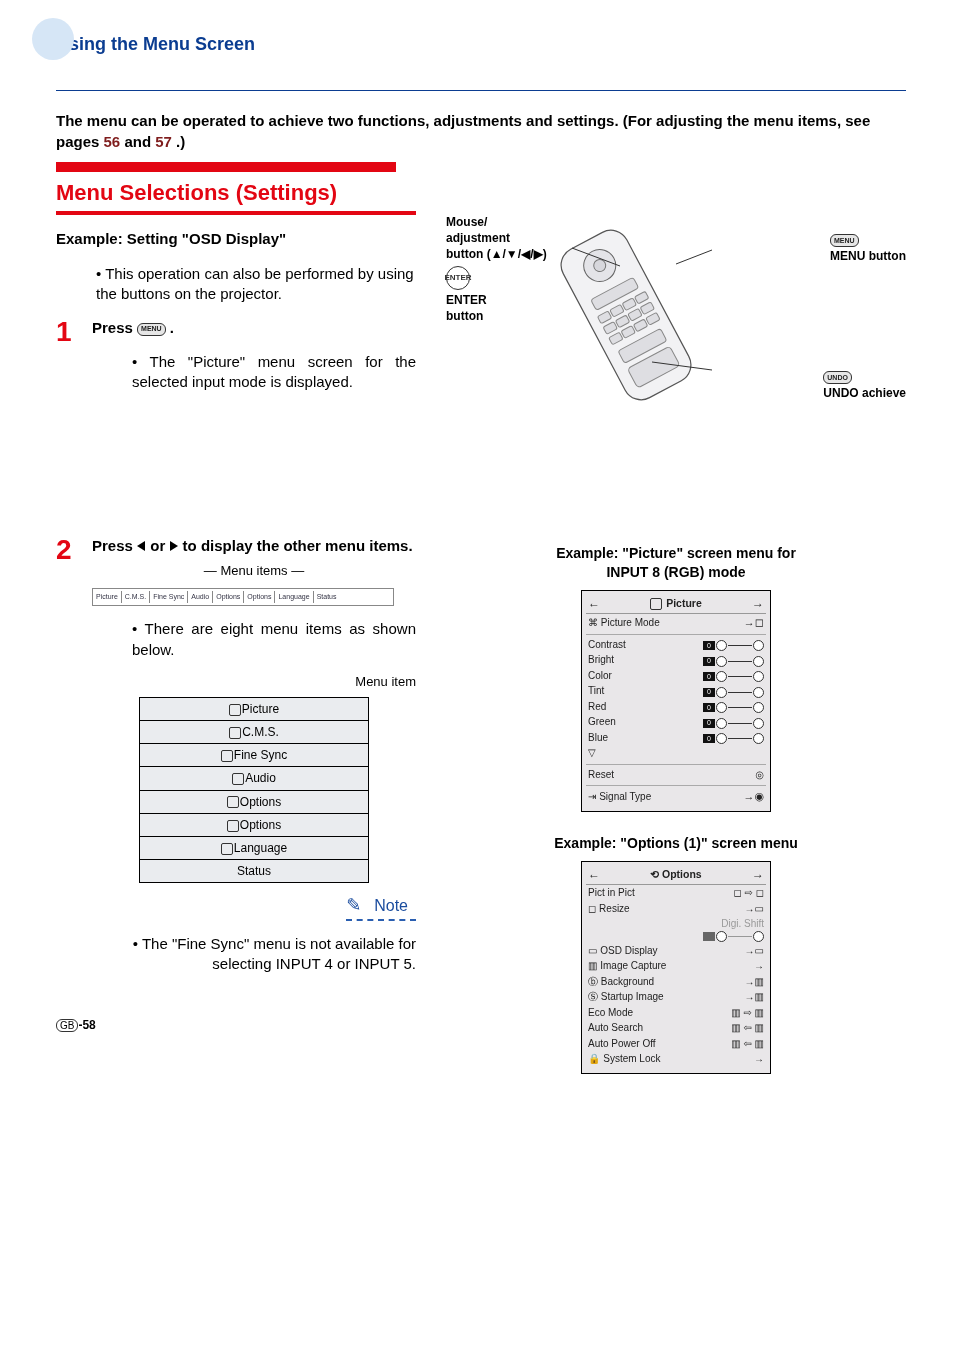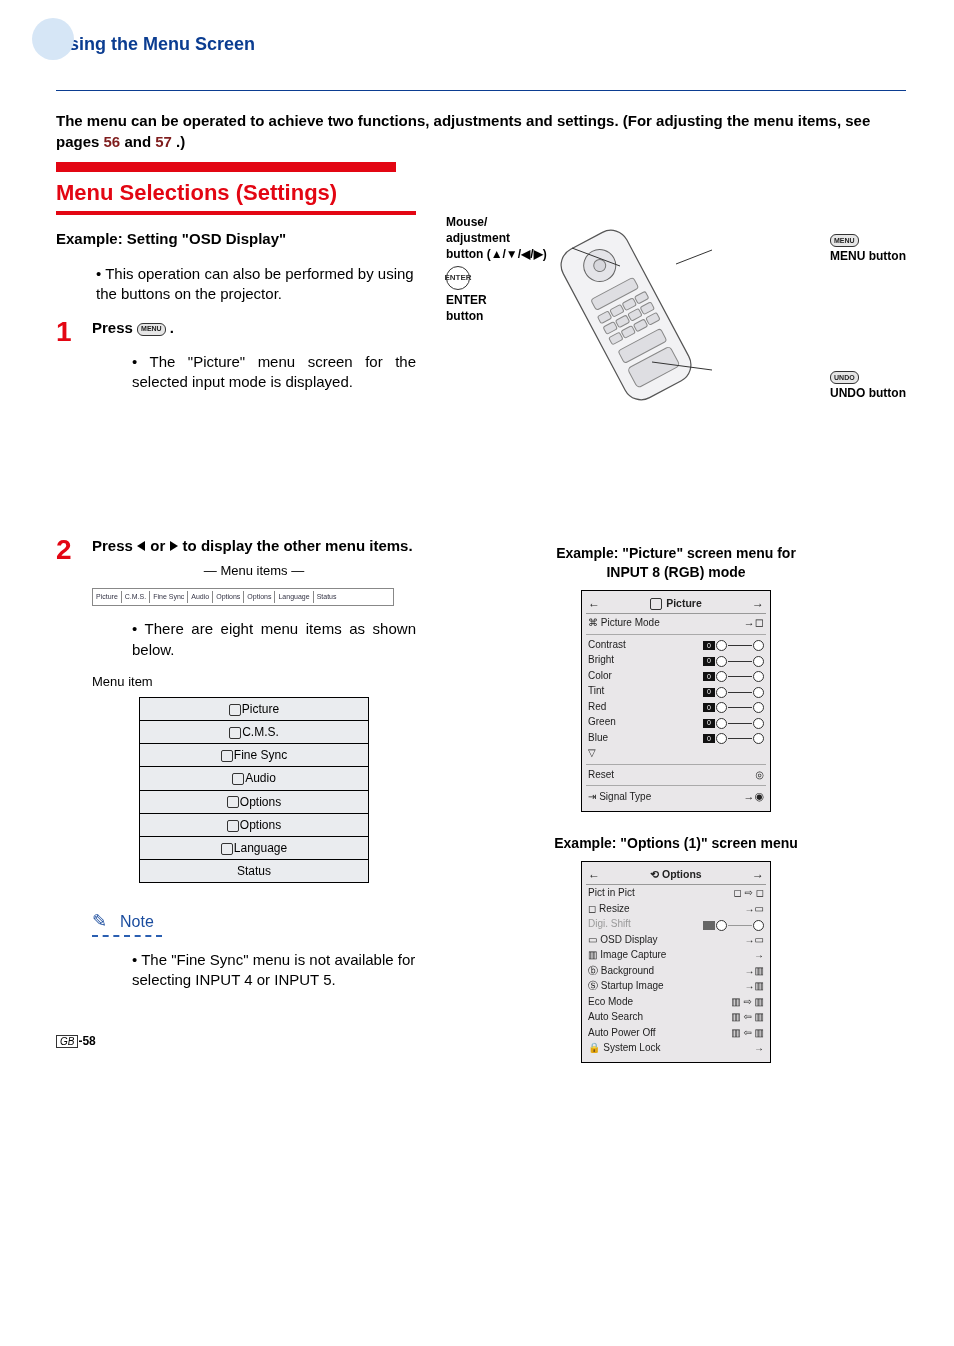--- a/index.html
+++ b/index.html
@@ -115,25 +115,25 @@
     border:1px solid #000;
     padding:3px 6px;
     text-align:center;
     background:#eeeff2;
   }
   .menu-table td.inner {
     border:1px solid #000;
     background:#eaecef;
   }
   .menu-table-head {
-    text-align:left;
+    text-align:right;
     font-size:13px;
     margin-top:10px;
   }
-  .note-box { margin-top:28px; }
+  .note-box { margin-top:12px;text-align:right; }
   .note-label {
     display:inline-block;
     color:#1a4c9e;
     font-size:16px;
     border-bottom:2px dashed #2a5fb1;
     padding:0 8px 2px 28px;
     position:relative;
   }
   .note-label::before {
     content:"✎";
@@ -179,33 +179,33 @@
   .osd-header {
     display:flex;justify-content:space-between;align-items:center;
     border-bottom:1px solid #999;padding:2px 2px;font-weight:bold;
   }
   .osd-header span.l,.osd-header span.r { font-size:12px; }
   .osd-row {
     display:flex;justify-content:space-between;align-items:flex-end;
     padding:1px 2px;font-size:10px;
   }
   .osd-row.sep { border-top:1px solid #aaa; margin-top:3px; padding-top:3px; }
-  .disabled { color:#9a9a9a; }
+  .disabled { color:#9a9a9a;flex-direction:column; }
   .slider {
     display:inline-flex;align-items:center;gap:1px;font-size:8px;
   }
   .slider .box { width:10px;height:9px;background:#111;color:#fff;font-size:7px;
     display:inline-flex;align-items:center;justify-content:center;padding:0 1px; }
   .slider .knob { width:9px;height:9px;border:1px solid #333;border-radius:50%;background:#fff; }
   .slider .line { width:24px;height:1px;background:#333; }
   .slider .knob2 { width:9px;height:9px;border:1px solid #333;border-radius:50%;background:#fff; }
   .arrow-icon { font-size:11px; }
   .icon-sq { display:inline-block;width:10px;height:10px;border:1px solid #333;border-radius:2px;margin-right:1px;vertical-align:middle; }
   .page-num { font-size:12px; margin-top:30px; }
-  .page-num .gb { border:1px solid #333;border-radius:0;padding:0 3px;font-size:10px;font-style:italic; }
+  .page-num .gb { border:1px solid #333;border-radius:6px;padding:0 3px;font-size:10px; }
   .tri { display:inline-block;width:0;height:0;border-top:5px solid transparent;border-bottom:5px solid transparent; }
   .tri.l { border-right:8px solid #000;margin-right:1px; }
   .tri.r { border-left:8px solid #000;margin-left:1px; }
   .menu-btn-oval {
     display:inline-flex;align-items:center;justify-content:center;
     font-size:7px;padding:0 3px;border:1px solid #333;background:#e6e6e6;border-radius:6px;
     line-height:10px;height:11px;vertical-align:middle;color:#222;
   }
 </style>
 </head>
@@ -331,21 +331,21 @@
       <div class="remote-label lbl-enter">
         <span>ENTER</span><br>
         <span>button</span>
       </div>
       <div class="remote-label lbl-menu">
         <span class="menu-btn-oval">MENU</span><br>
         <span>MENU button</span>
       </div>
       <div class="remote-label lbl-undo">
         <span class="menu-btn-oval">UNDO</span><br>
-        <span>UNDO button</span>
+        <span>UNDO achieve</span>
       </div>
 
       <svg class="remote-svg" width="200" height="190">
         <g transform="translate(100,95) rotate(-28)">
           <rect x="-36" y="-84" width="72" height="168" rx="18" ry="18" fill="#f2f2f4" stroke="#555" stroke-width="1.2"></rect>
           <circle cx="0" cy="-56" r="16" fill="#e4e4e8" stroke="#666"></circle>
           <circle cx="0" cy="-56" r="6" fill="#d7d7dc" stroke="#777"></circle>
           <rect x="-24" y="-30" width="48" height="12" rx="3" fill="#dedee2" stroke="#888"></rect>
           <g fill="#dedee2" stroke="#888">
             <rect x="-26" y="-12" width="12" height="8" rx="2"></rect>

